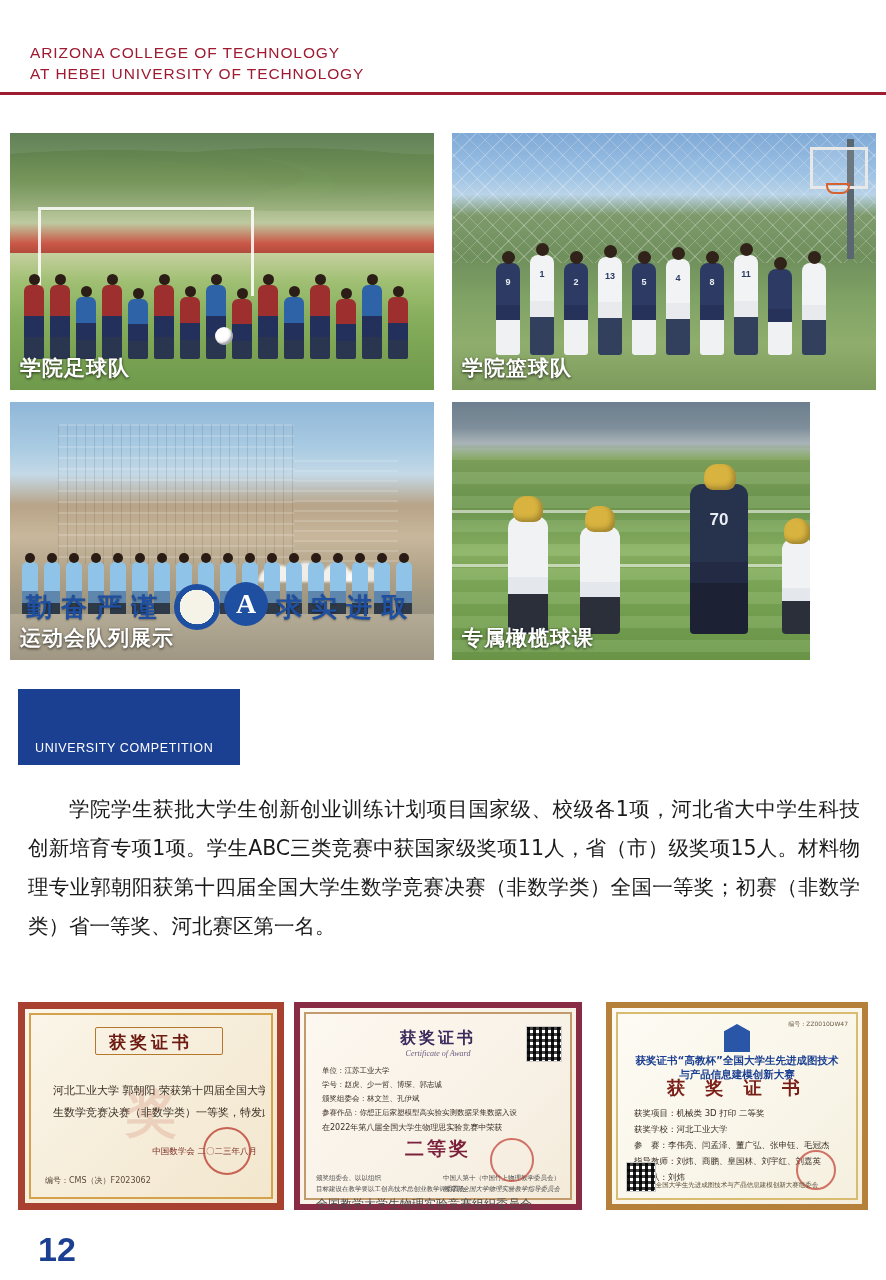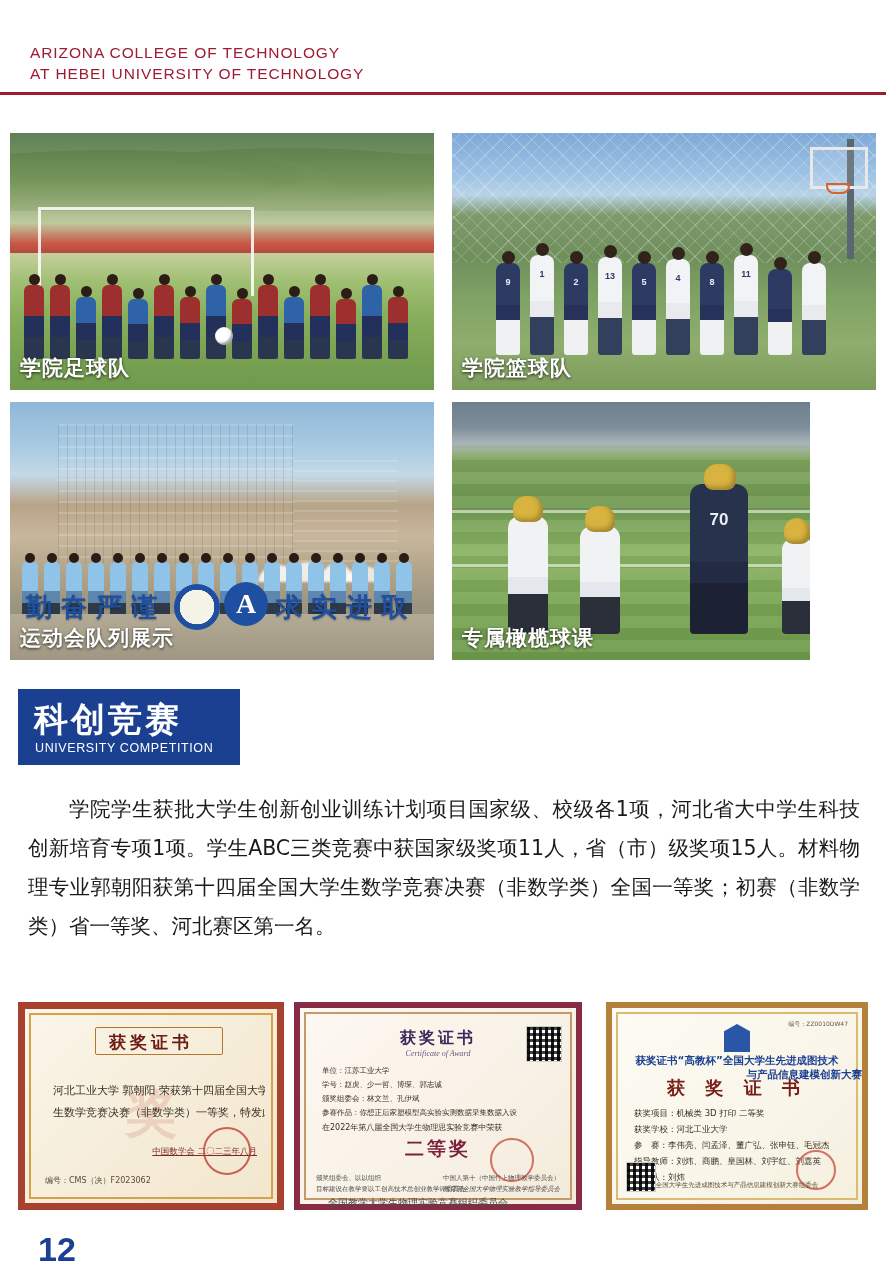--- a/index.html
+++ b/index.html
@@ -389,21 +389,20 @@
   .cert-1 .l3 { left: 20px; top: 166px; font-size: 8px; color: #5a4a3a; }
   .cert-1 .seal {
     position: absolute; right: 26px; bottom: 28px;
     width: 44px; height: 44px; border-radius: 50%;
     border: 2px solid #b8342a; opacity: .75;
   }
   .cert-1 .org {
     position: absolute; right: 20px; bottom: 46px;
     font-size: 8.5px; color: #7a2a22; text-align: right; line-height: 12px;
     font-family: "DejaVu Sans", sans-serif;
-    text-decoration: underline;
   }
   .cert-1 .watermark {
     position: absolute; left: 50%; top: 54%;
     transform: translate(-50%, -50%);
     font-size: 52px; color: rgba(185, 60, 45, .16);
     font-weight: bold; font-family: "DejaVu Sans", sans-serif;
   }
 
   .cert-2 .qr {
     position: absolute; right: 14px; top: 18px; width: 34px; height: 34px;
@@ -418,21 +417,21 @@
   .cert-2 .f3 { left: 22px; top: 86px;  font-size: 7.5px; }
   .cert-2 .f4 { left: 22px; top: 100px; font-size: 7.5px; }
   .cert-2 .f5 { left: 22px; top: 114px; font-size: 8px; }
   .cert-2 .prize {
     position: absolute; left: 0; top: 128px; width: 100%;
     text-align: center; font-size: 19px; font-weight: bold; color: #7b1f3a;
     letter-spacing: 3px; font-family: "DejaVu Sans", sans-serif;
   }
   .cert-2 .b1 { left: 16px; top: 166px; font-size: 6.5px; color: #4a4a4a; text-align: right; }
   .cert-2 .b2 { left: 16px; top: 177px; font-size: 6.5px; color: #4a4a4a; }
-  .cert-2 .b3 { left: 16px; top: 188px; font-size: 10px; color: #4a4a4a; margin-left: 12px; }
+  .cert-2 .b3 { left: 16px; top: 188px; font-size: 12px; color: #4a4a4a; }
   .cert-2 .r1 { right: 16px; top: 166px; font-size: 6.5px; color: #4a4a4a; }
   .cert-2 .r2 { right: 16px; top: 177px; font-size: 6.5px; color: #4a4a4a; font-style: italic; }
   .cert-2 .seal {
     position: absolute; right: 42px; bottom: 22px;
     width: 40px; height: 40px; border-radius: 50%;
     border: 2px solid #c03a2e; opacity: .7;
   }
 
   .cert-3 .emblem {
     position: absolute; left: 50%; top: 16px; transform: translateX(-50%);
@@ -443,21 +442,21 @@
     position: absolute; right: 14px; top: 12px;
     font-size: 6px; color: #6a5a42;
   }
   .cert-3 .h1 {
     position: absolute; left: 0; top: 46px; width: 100%;
     text-align: center; font-size: 10.5px; font-weight: bold; color: #1b3f91;
     font-family: "DejaVu Sans", sans-serif;
   }
   .cert-3 .h2 {
     position: absolute; left: 0; top: 60px; width: 100%;
-    text-align: right; font-size: 10.5px; font-weight: bold; color: #1b3f91;
+    text-align: center; font-size: 10.5px; font-weight: bold; color: #1b3f91;
     font-family: "DejaVu Sans", sans-serif;
   }
   .cert-3 .g1 { left: 22px; top: 100px; font-size: 8.5px; }
   .cert-3 .g2 { left: 22px; top: 116px; font-size: 8.5px; }
   .cert-3 .g3 { left: 22px; top: 132px; font-size: 8.5px; }
   .cert-3 .g4 { left: 22px; top: 148px; font-size: 8.5px; }
   .cert-3 .g5 { left: 22px; top: 164px; font-size: 8.5px; }
   .cert-3 .foot {
     position: absolute; left: 0; bottom: 14px; width: 100%;
     text-align: center; font-size: 6.5px; color: #5a4a32;
@@ -614,21 +613,20 @@
       <div class="num">70</div>
     </div>
     <div class="pl" style="left:330px; height:96px; width:32px;">
       <div class="helm" style="left:2px; width:26px;"></div>
     </div>
     <div class="photo-caption">专属橄榄球课</div>
   </div>
 </div>
 
 <div class="section-title">
-  <div class="cn">科创竞赛</div>
   <div class="en">UNIVERSITY COMPETITION</div>
 </div>
 
 <div class="body-text">学院学生获批大学生创新创业训练计划项目国家级、校级各1项，河北省大中学生科技创新培育专项1项。学生ABC三类竞赛中获国家级奖项11人，省（市）级奖项15人。材料物理专业郭朝阳获第十四届全国大学生数学竞赛决赛（非数学类）全国一等奖；初赛（非数学类）省一等奖、河北赛区第一名。</div>
 
 <div class="certs">
 
   <div class="cert cert-1">
     <div class="sheet">
       <div class="watermark">奖</div>

